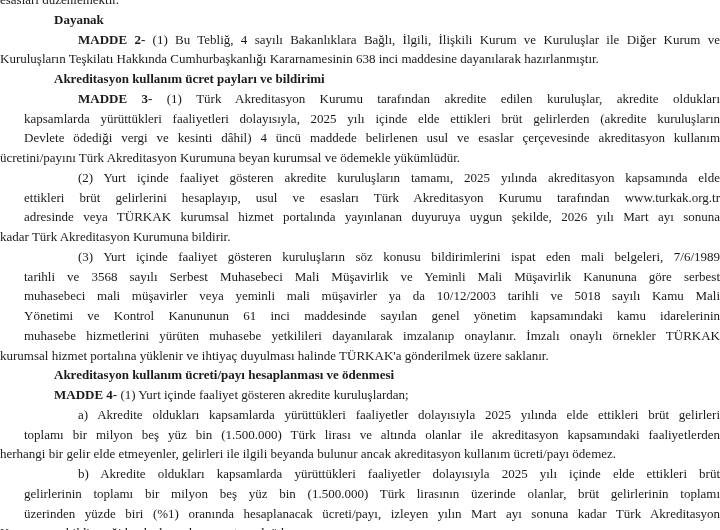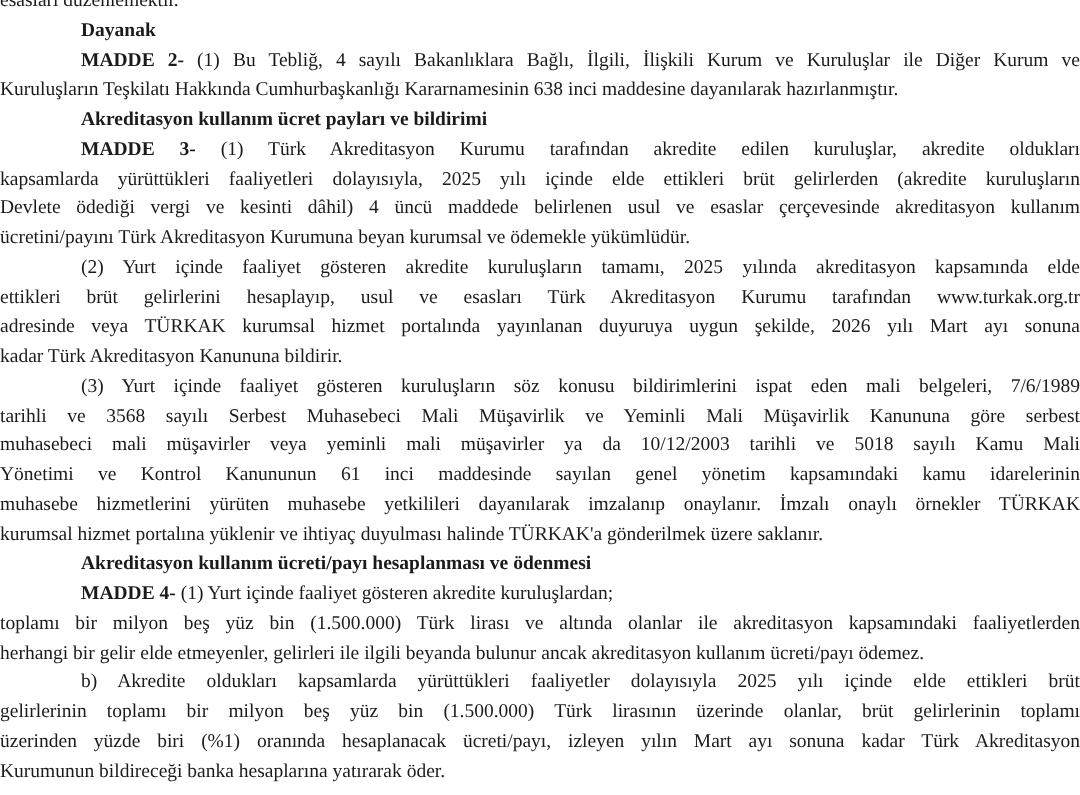--- a/index.html
+++ b/index.html
@@ -25,20 +25,21 @@
   }
   .line {
     line-height: 19.75px;
     height: 19.75px;
     overflow: hidden;
     text-align: justify;
     text-align-last: left;
   }
   .line.just {
     text-align-last: justify;
+    margin-left: 24px;
   }
   .line.indent {
     padding-left: 54px;
     box-sizing: border-box;
   }
   .line b {
     font-weight: bold;
   }
 </style>
 </head>
@@ -51,29 +52,30 @@
       <div class="line just indent"><b>MADDE 2-</b><span> (1) Bu Tebliğ, 4 sayılı Bakanlıklara Bağlı, İlgili, İlişkili Kurum ve Kuruluşlar ile Diğer Kurum ve</span></div>
       <div class="line"><span>Kuruluşların Teşkilatı Hakkında Cumhurbaşkanlığı Kararnamesinin 638 inci maddesine dayanılarak hazırlanmıştır.</span></div>
       <div class="line indent"><b>Akreditasyon kullanım ücret payları ve bildirimi</b></div>
       <div class="line just indent"><b>MADDE 3-</b><span> (1) Türk Akreditasyon Kurumu tarafından akredite edilen kuruluşlar, akredite oldukları</span></div>
       <div class="line just"><span>kapsamlarda yürüttükleri faaliyetleri dolayısıyla, 2025 yılı içinde elde ettikleri brüt gelirlerden (akredite kuruluşların</span></div>
       <div class="line just"><span>Devlete ödediği vergi ve kesinti dâhil) 4 üncü maddede belirlenen usul ve esaslar çerçevesinde akreditasyon kullanım</span></div>
       <div class="line"><span>ücretini/payını Türk Akreditasyon Kurumuna beyan kurumsal ve ödemekle yükümlüdür.</span></div>
       <div class="line just indent"><span>(2) Yurt içinde faaliyet gösteren akredite kuruluşların tamamı, 2025 yılında akreditasyon kapsamında elde</span></div>
       <div class="line just"><span>ettikleri brüt gelirlerini hesaplayıp, usul ve esasları Türk Akreditasyon Kurumu tarafından www.turkak.org.tr</span></div>
       <div class="line just"><span>adresinde veya TÜRKAK kurumsal hizmet portalında yayınlanan duyuruya uygun şekilde, 2026 yılı Mart ayı sonuna</span></div>
-      <div class="line"><span>kadar Türk Akreditasyon Kanununa bildirir.</span></div>
+      <div class="line"><span>kadar Türk Akreditasyon Kurumuna bildirir.</span></div>
       <div class="line just indent"><span>(3) Yurt içinde faaliyet gösteren kuruluşların söz konusu bildirimlerini ispat eden mali belgeleri, 7/6/1989</span></div>
       <div class="line just"><span>tarihli ve 3568 sayılı Serbest Muhasebeci Mali Müşavirlik ve Yeminli Mali Müşavirlik Kanununa göre serbest</span></div>
       <div class="line just"><span>muhasebeci mali müşavirler veya yeminli mali müşavirler ya da 10/12/2003 tarihli ve 5018 sayılı Kamu Mali</span></div>
       <div class="line just"><span>Yönetimi ve Kontrol Kanununun 61 inci maddesinde sayılan genel yönetim kapsamındaki kamu idarelerinin</span></div>
       <div class="line just"><span>muhasebe hizmetlerini yürüten muhasebe yetkilileri dayanılarak imzalanıp onaylanır. İmzalı onaylı örnekler TÜRKAK</span></div>
       <div class="line"><span>kurumsal hizmet portalına yüklenir ve ihtiyaç duyulması halinde TÜRKAK'a gönderilmek üzere saklanır.</span></div>
       <div class="line indent"><b>Akreditasyon kullanım ücreti/payı hesaplanması ve ödenmesi</b></div>
       <div class="line indent"><b>MADDE 4-</b><span> (1) Yurt içinde faaliyet gösteren akredite kuruluşlardan;</span></div>
+      <div class="line just indent"><span>a) Akredite oldukları kapsamlarda yürüttükleri faaliyetler dolayısıyla 2025 yılında elde ettikleri brüt gelirleri</span></div>
       <div class="line just"><span>toplamı bir milyon beş yüz bin (1.500.000) Türk lirası ve altında olanlar ile akreditasyon kapsamındaki faaliyetlerden</span></div>
       <div class="line"><span>herhangi bir gelir elde etmeyenler, gelirleri ile ilgili beyanda bulunur ancak akreditasyon kullanım ücreti/payı ödemez.</span></div>
       <div class="line just indent"><span>b) Akredite oldukları kapsamlarda yürüttükleri faaliyetler dolayısıyla 2025 yılı içinde elde ettikleri brüt</span></div>
       <div class="line just"><span>gelirlerinin toplamı bir milyon beş yüz bin (1.500.000) Türk lirasının üzerinde olanlar, brüt gelirlerinin toplamı</span></div>
       <div class="line just"><span>üzerinden yüzde biri (%1) oranında hesaplanacak ücreti/payı, izleyen yılın Mart ayı sonuna kadar Türk Akreditasyon</span></div>
       <div class="line"><span>Kurumunun bildireceği banka hesaplarına yatırarak öder.</span></div>
     </div>
 </div>
 
 </body></html>

